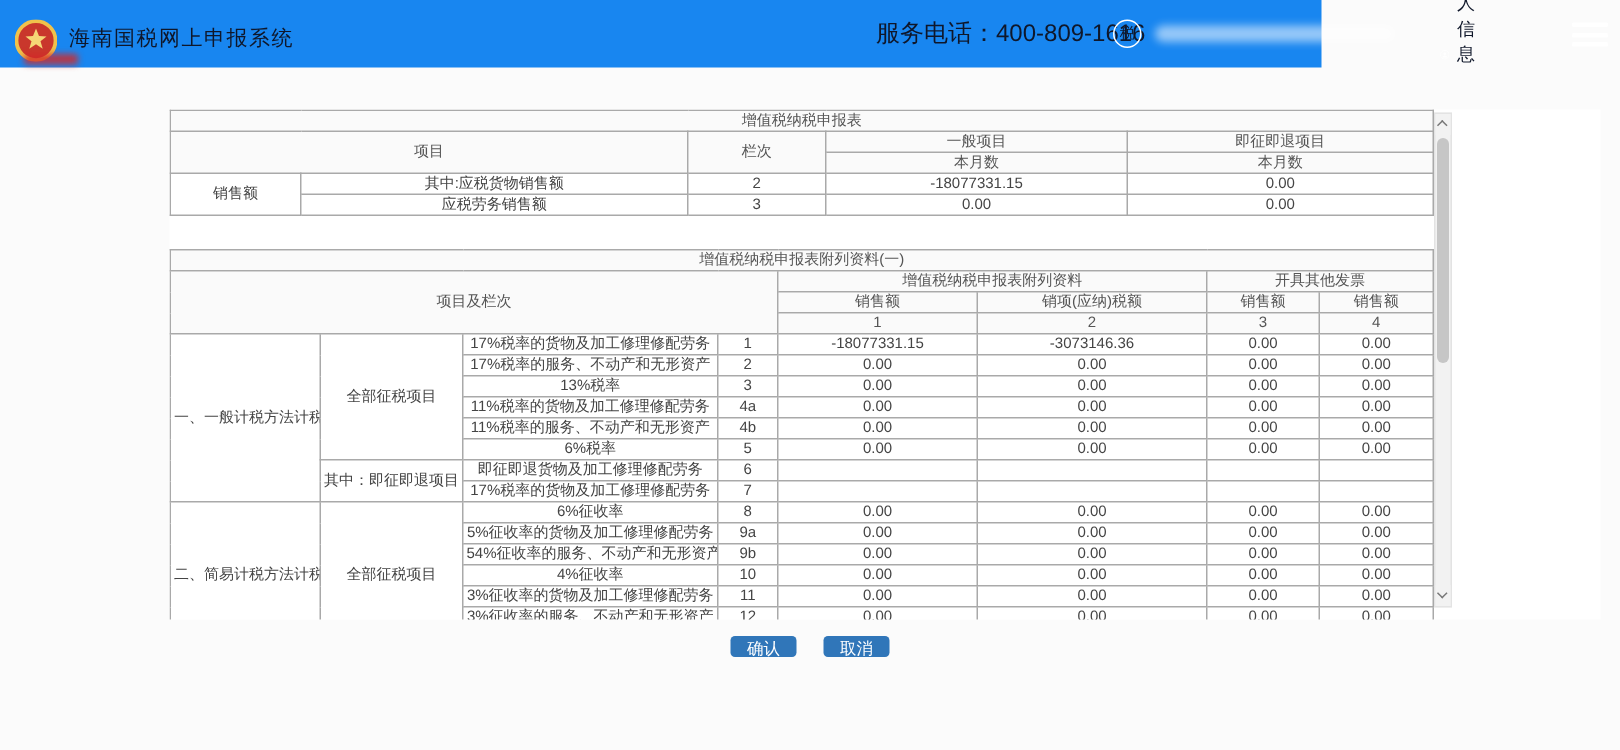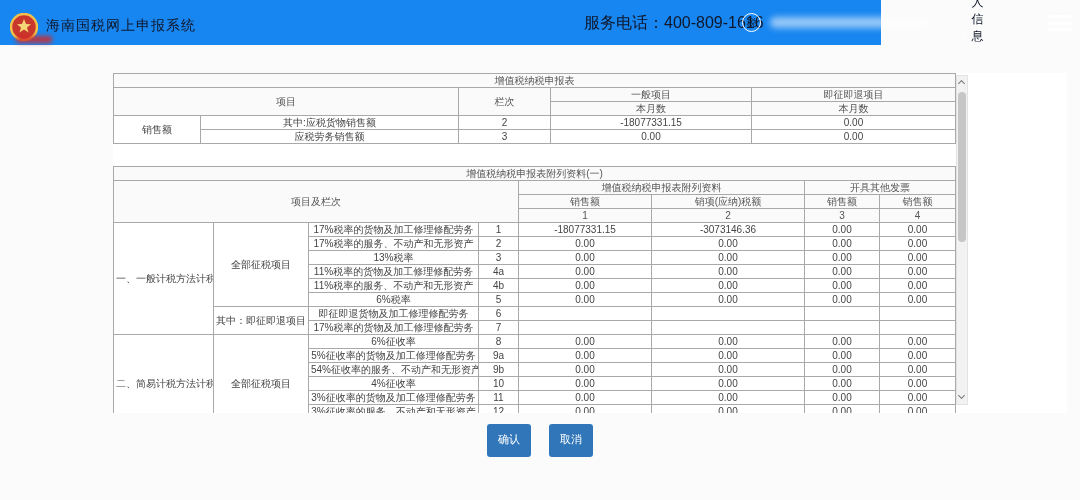--- a/index.html
+++ b/index.html
@@ -47,23 +47,23 @@
   .chev { position:absolute; left:2px; width:5px; height:5px;
     border-left:1.5px solid #777; border-top:1.5px solid #777; }
   .vs-up .chev { top:5px; transform:rotate(45deg); }
   .vs-down .chev { top:3px; transform:rotate(225deg); }
   .vs-thumb { position:absolute; left:1px; top:16px; width:8px; height:150px;
     background:#c6c6c6; border-radius:4px; cursor:grab; }
 
   
   .btn-row { position:absolute; left:0; top:424px; width:1080px; display:flex;
     justify-content:center; gap:18px; }
-  .btn { min-width:44px; height:33px; background:#3076b9; color:#fff; border:none;
+  .btn { min-width:44px; height:14px; background:#3076b9; color:#fff; border:none;
     border-radius:3px; font-size:11px; line-height:19px; padding:0 8px; cursor:pointer;
-    font-family:Liberation Mono, monospace; }
+    font-family:Liberation Serif, serif; }
 </style>
 </head>
 <body>
 
 <div class="topbar">
   <div class="brand">
     <svg class="emblem" viewBox="0 0 28 28">
       <circle cx="14" cy="14" r="13" fill="#c9372c"></circle>
       <circle cx="14" cy="14" r="13" fill="none" stroke="#f0c24b" stroke-width="2.5"></circle>
       <path d="M14 6 l2 5 5 .3-4 3.2 1.5 5-4.5-3-4.5 3 1.5-5-4-3.2 5-.3z" fill="#f5d676"></path>

